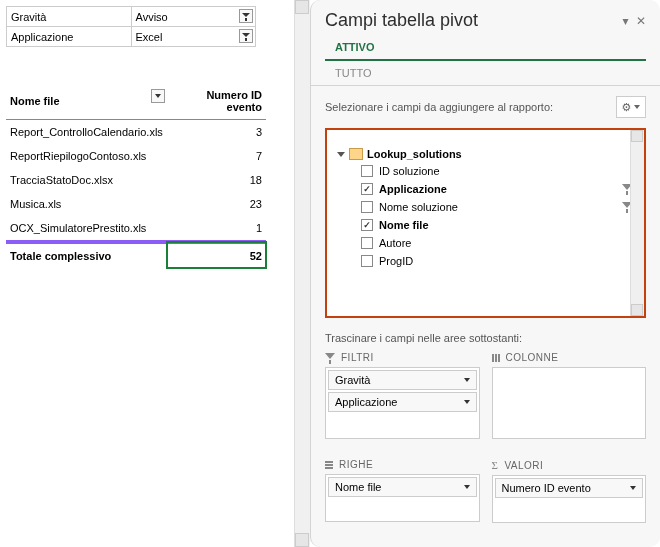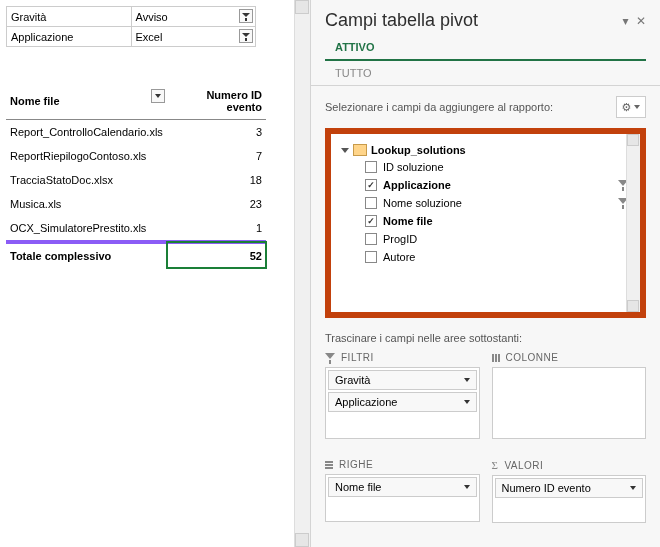--- a/index.html
+++ b/index.html
@@ -26,33 +26,33 @@
 .selected-cell { outline: 2px solid #1a7f37; outline-offset: -1px; }
 .dropdown-btn { position:absolute; right:2px; top:6px; width:14px; height:14px; border:1px solid #999; background:#f8f8f8; cursor:pointer; }
 .dropdown-btn::before { content:""; position:absolute; top:4px; left:3px; border-left:3px solid transparent; border-right:3px solid transparent; border-top:4px solid #333; }
 
 .left-scroll { position:absolute; top:0; right:0; width:16px; height:100%; background:#f0f0f0; border-left:1px solid #ddd; }
 .left-scroll .thumb-up, .left-scroll .thumb-dn { width:14px; height:14px; background:#e6e6e6; border:1px solid #ccc; position:absolute; }
 .left-scroll .thumb-up { top:0; }
 .left-scroll .thumb-dn { bottom:0; }
 
 
-.pane { flex:1; background:#f7f7f7; border-left:1px solid #d4d4d4; display:flex; flex-direction:column; font-size:12px; }
+.pane { flex:1; background:#f7f7f7; border-left:1px solid #d4d4d4; display:flex; flex-direction:column; font-size:12px;border-radius:10px; }
 .pane-header { padding: 10px 14px 4px 14px; display:flex; align-items:center; justify-content:space-between; }
 .pane-title { font-size:18px; color:#2e2e2e; font-weight:300; }
 .pane-ctrls span { color:#777; margin-left:4px; cursor:pointer; }
 .pane-tabs { display:flex; padding:0 14px; font-size:11px; border-bottom:1px solid #d4d4d4;flex-direction:column; }
 .pane-tab { padding:6px 10px; color:#888; cursor:pointer; }
 .pane-tab.active { color:#217346; border-bottom:2px solid #217346; font-weight:600; }
 .pane-sub { display:flex; align-items:center; justify-content:space-between; padding:10px 14px; color:#555; font-size:11px; }
 .gear-btn { width:30px; height:22px; border:1px solid #ccc; background:#fff; display:flex; align-items:center; justify-content:center; cursor:pointer; }
 .gear-btn::before { content:"\2699"; color:#666; font-size:11px; }
 .gear-btn::after { content:""; margin-left:3px; border-left:3px solid transparent; border-right:3px solid transparent; border-top:4px solid #666; }
 
-.field-box { margin:0 14px 10px 14px; border:6px solid #c2410c; background:#fff; height:190px; position:relative; padding:8px 6px; }
+.field-box { margin:0 14px 10px 14px; border:2px solid #c2410c; background:#fff; height:190px; position:relative; padding:16px 6px; }
 .field-box-scroll { position:absolute; right:0; top:0; width:14px; height:100%; background:#f0f0f0; border-left:1px solid #ddd; }
 .field-box-scroll .t, .field-box-scroll .b { position:absolute; width:12px; height:12px; background:#e6e6e6; border:1px solid #ccc; }
 .field-box-scroll .t { top:0; } .field-box-scroll .b { bottom:0; }
 .table-node { display:flex; align-items:center; gap:4px; font-weight:600; font-size:11px; padding:2px 4px; }
 .table-node .tri { width:0; height:0; border-left:4px solid transparent; border-right:4px solid transparent; border-top:5px solid #555; }
 .table-icon { width:14px; height:12px; background:#ffd58a; border:1px solid #c89b4a; position:relative; }
 .field-item { display:flex; align-items:flex-end; gap:6px; padding:3px 4px 3px 28px; font-size:11px; position:relative; }
 .field-item .chk { width:12px; height:12px; border:1px solid #888; background:#fff; display:inline-flex; align-items:center; justify-content:center; font-size:9px; color:#333; }
 .field-item.checked { font-weight:600; }
 .field-item .fltr { position:absolute; right:6px; top:4px; color:#888; font-size:10px; }
@@ -177,25 +177,25 @@
         <span class="chk"></span>
         <span>Nome soluzione</span>
         <span class="fltr"><span class="funnel"></span></span>
       </div>
     <div class="field-item checked">
         <span class="chk">✓</span>
         <span>Nome file</span>
       </div>
     <div class="field-item">
         <span class="chk"></span>
+        <span>Autore</span>
+      </div>
+    <div class="field-item">
+        <span class="chk"></span>
         <span>ProgID</span>
-      </div>
-    <div class="field-item">
-        <span class="chk"></span>
-        <span>Autore</span>
       </div>
     <div class="field-box-scroll">
       <div class="t"></div>
       <div class="b"></div>
     </div>
   </div>
 
   <div class="drag-hint">Trascinare i campi nelle aree sottostanti:</div>
 
   <div class="areas">

